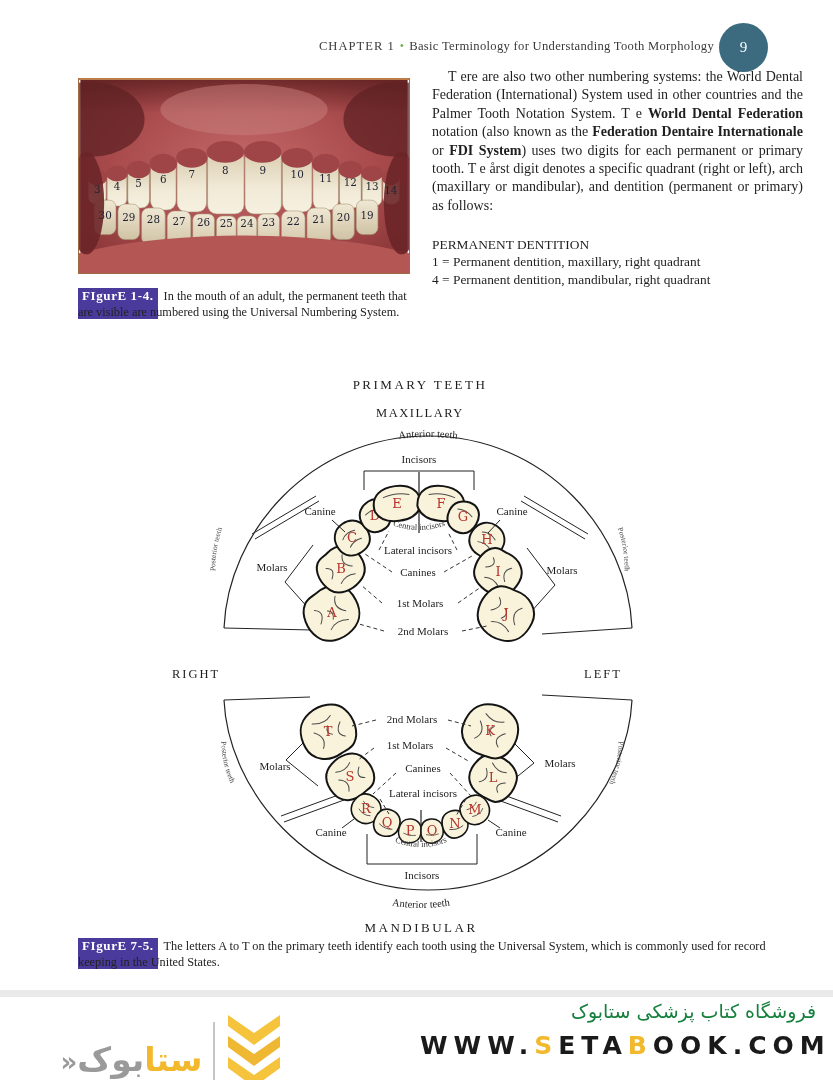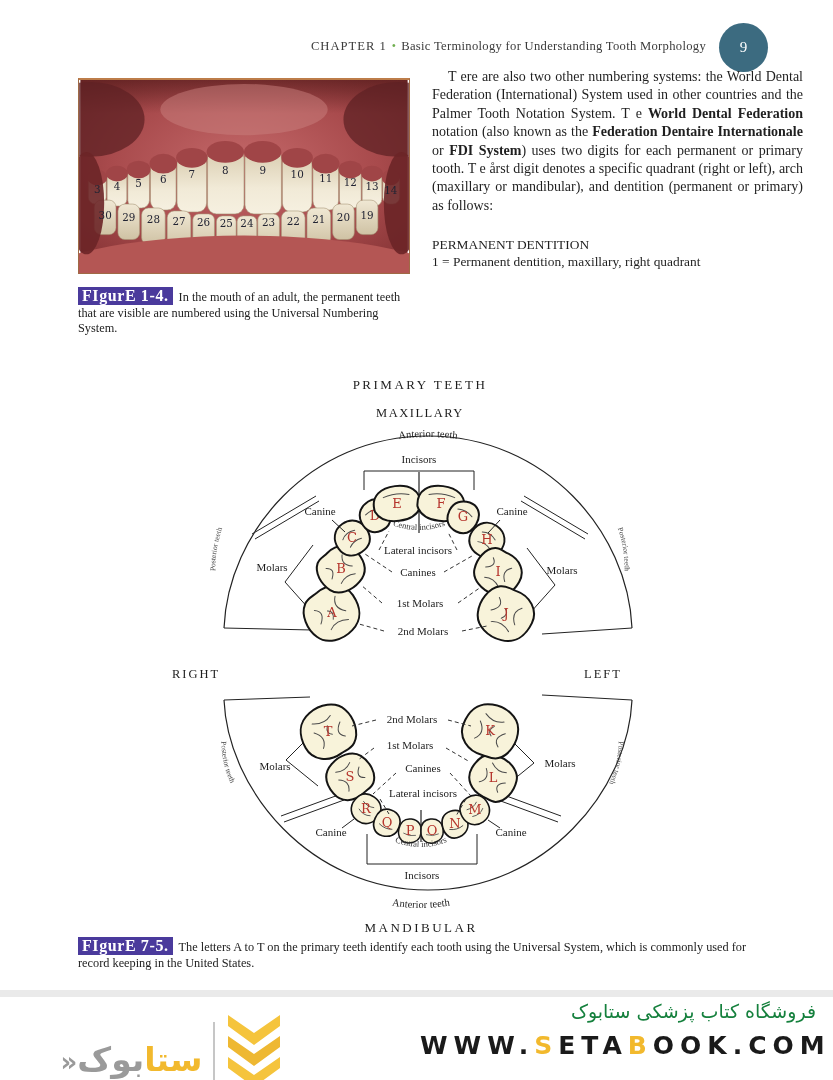--- a/index.html
+++ b/index.html
@@ -1,37 +1,37 @@
 <!DOCTYPE html>
 <html><head>
 <meta charset="utf-8">
 <style>
   html,body{margin:0;padding:0;background:#ffffff;}
   .page{position:relative;width:833px;height:1080px;background:#ffffff;overflow:hidden;
         font-family:"Liberation Serif","DejaVu Serif",serif;color:#1f1f1f;}
   .abs{position:absolute;}
 
   
-  .hdr{left:260px;top:39px;width:446px;text-align:right;font-size:12.6px;color:#3b3b3b;letter-spacing:.3px;}
+  .hdr{left:268px;top:39px;width:446px;text-align:right;font-size:12.6px;color:#3b3b3b;letter-spacing:.3px;}
   .hdr .chap{letter-spacing:1px;}
   .hdr .dot{color:#6fae4e;padding:0 5px;font-size:12px;}
   .pgcircle{left:719px;top:23px;width:49px;height:49px;border-radius:50%;background:#3c6b80;
             color:#fff;display:flex;align-items:center;justify-content:center;font-size:15px;}
 
   
   .photo{left:78px;top:78px;width:332px;height:196px;border:1px solid #a06a45;border-top:2px solid #bd7d4a;box-sizing:border-box;}
   .photo svg{display:block;}
   .pn{font:10.5px "DejaVu Serif",serif;fill:#222433;text-anchor:middle;}
 
   
   .cap{font-size:12.3px;line-height:15.6px;color:#222;}
   .cap4{left:78px;top:288px;width:336px;}
   .cap5{left:78px;top:938px;width:692px;}
-  .figlabel{background:#4a3a9c;color:#ffffff;font-size:16px;font-weight:bold;letter-spacing:.6px;
-            padding:0 4px 1px 4px;margin-right:6px;}
+  .figlabel{background:#4a3a9c;color:#ffffff;font-size:13px;font-weight:bold;letter-spacing:.6px;
+            padding:0 4px 16px 4px;margin-right:6px;}
 
   
   .intro{left:432px;top:68px;width:371px;font-size:14px;line-height:18.4px;text-align:justify;text-indent:16px;}
   .intro .b{font-weight:bold;}
   .perm{left:432px;top:236px;width:371px;font-size:13.4px;line-height:17.3px;}
 
   
   .ttl{font:13px "Liberation Serif",serif;letter-spacing:2.5px;fill:#1d1d1d;text-anchor:middle;}
   .sub{font:12.5px "Liberation Serif",serif;letter-spacing:1.5px;fill:#1d1d1d;text-anchor:middle;}
   .side{font:12.5px "Liberation Serif",serif;letter-spacing:2px;fill:#1d1d1d;text-anchor:middle;}
@@ -178,20 +178,21 @@
     <span class="figlabel">FIgurE 1-4.</span><span>In the mouth of an adult, the permanent teeth that are visible are numbered using the Universal Numbering System.</span>
   </div>
 
   <div class="abs intro">
     <span>T ere are also two other numbering systems: the World Dental Federation (International) System used in other countries and the Palmer Tooth Notation System. T e </span><span class="b">World Dental Federation</span><span> notation (also known as the </span><span class="b">Federation Dentaire Internationale</span><span> or </span><span class="b">FDI System</span><span>) uses two digits for each permanent or primary tooth. T e årst digit denotes a specific quadrant (right or left), arch (maxillary or mandibular), and dentition (permanent or primary) as follows:</span>
   </div>
 
   <div class="abs perm">
     <div>PERMANENT DENTITION</div>
     <div>1 = Permanent dentition, maxillary, right quadrant</div>
+    <div>4 = Permanent dentition, mandibular, right quadrant</div>
   </div>
 
   <svg class="abs" style="left:160px;top:370px;" width="520" height="565" viewBox="0 0 520 565">
     <defs>
       <g id="sym-central">
         <path class="tooth" d="M -23 6 C -26 -11 -13 -17 0 -17 C 13 -17 26 -11 23 6 C 19 15 9 18 0 18 C -9 18 -19 15 -23 6 Z"></path>
         <path class="fiss" d="M -13 -7 Q 0 -11 13 -7"></path>
       </g>
       <g id="sym-lateral">
         <path class="tooth" d="M 0 -16 C 10 -17 16 -9 15 1 C 14 11 9 16 0 16 C -9 16 -15 10 -15 0 C -15 -10 -8 -15 0 -16 Z"></path>

